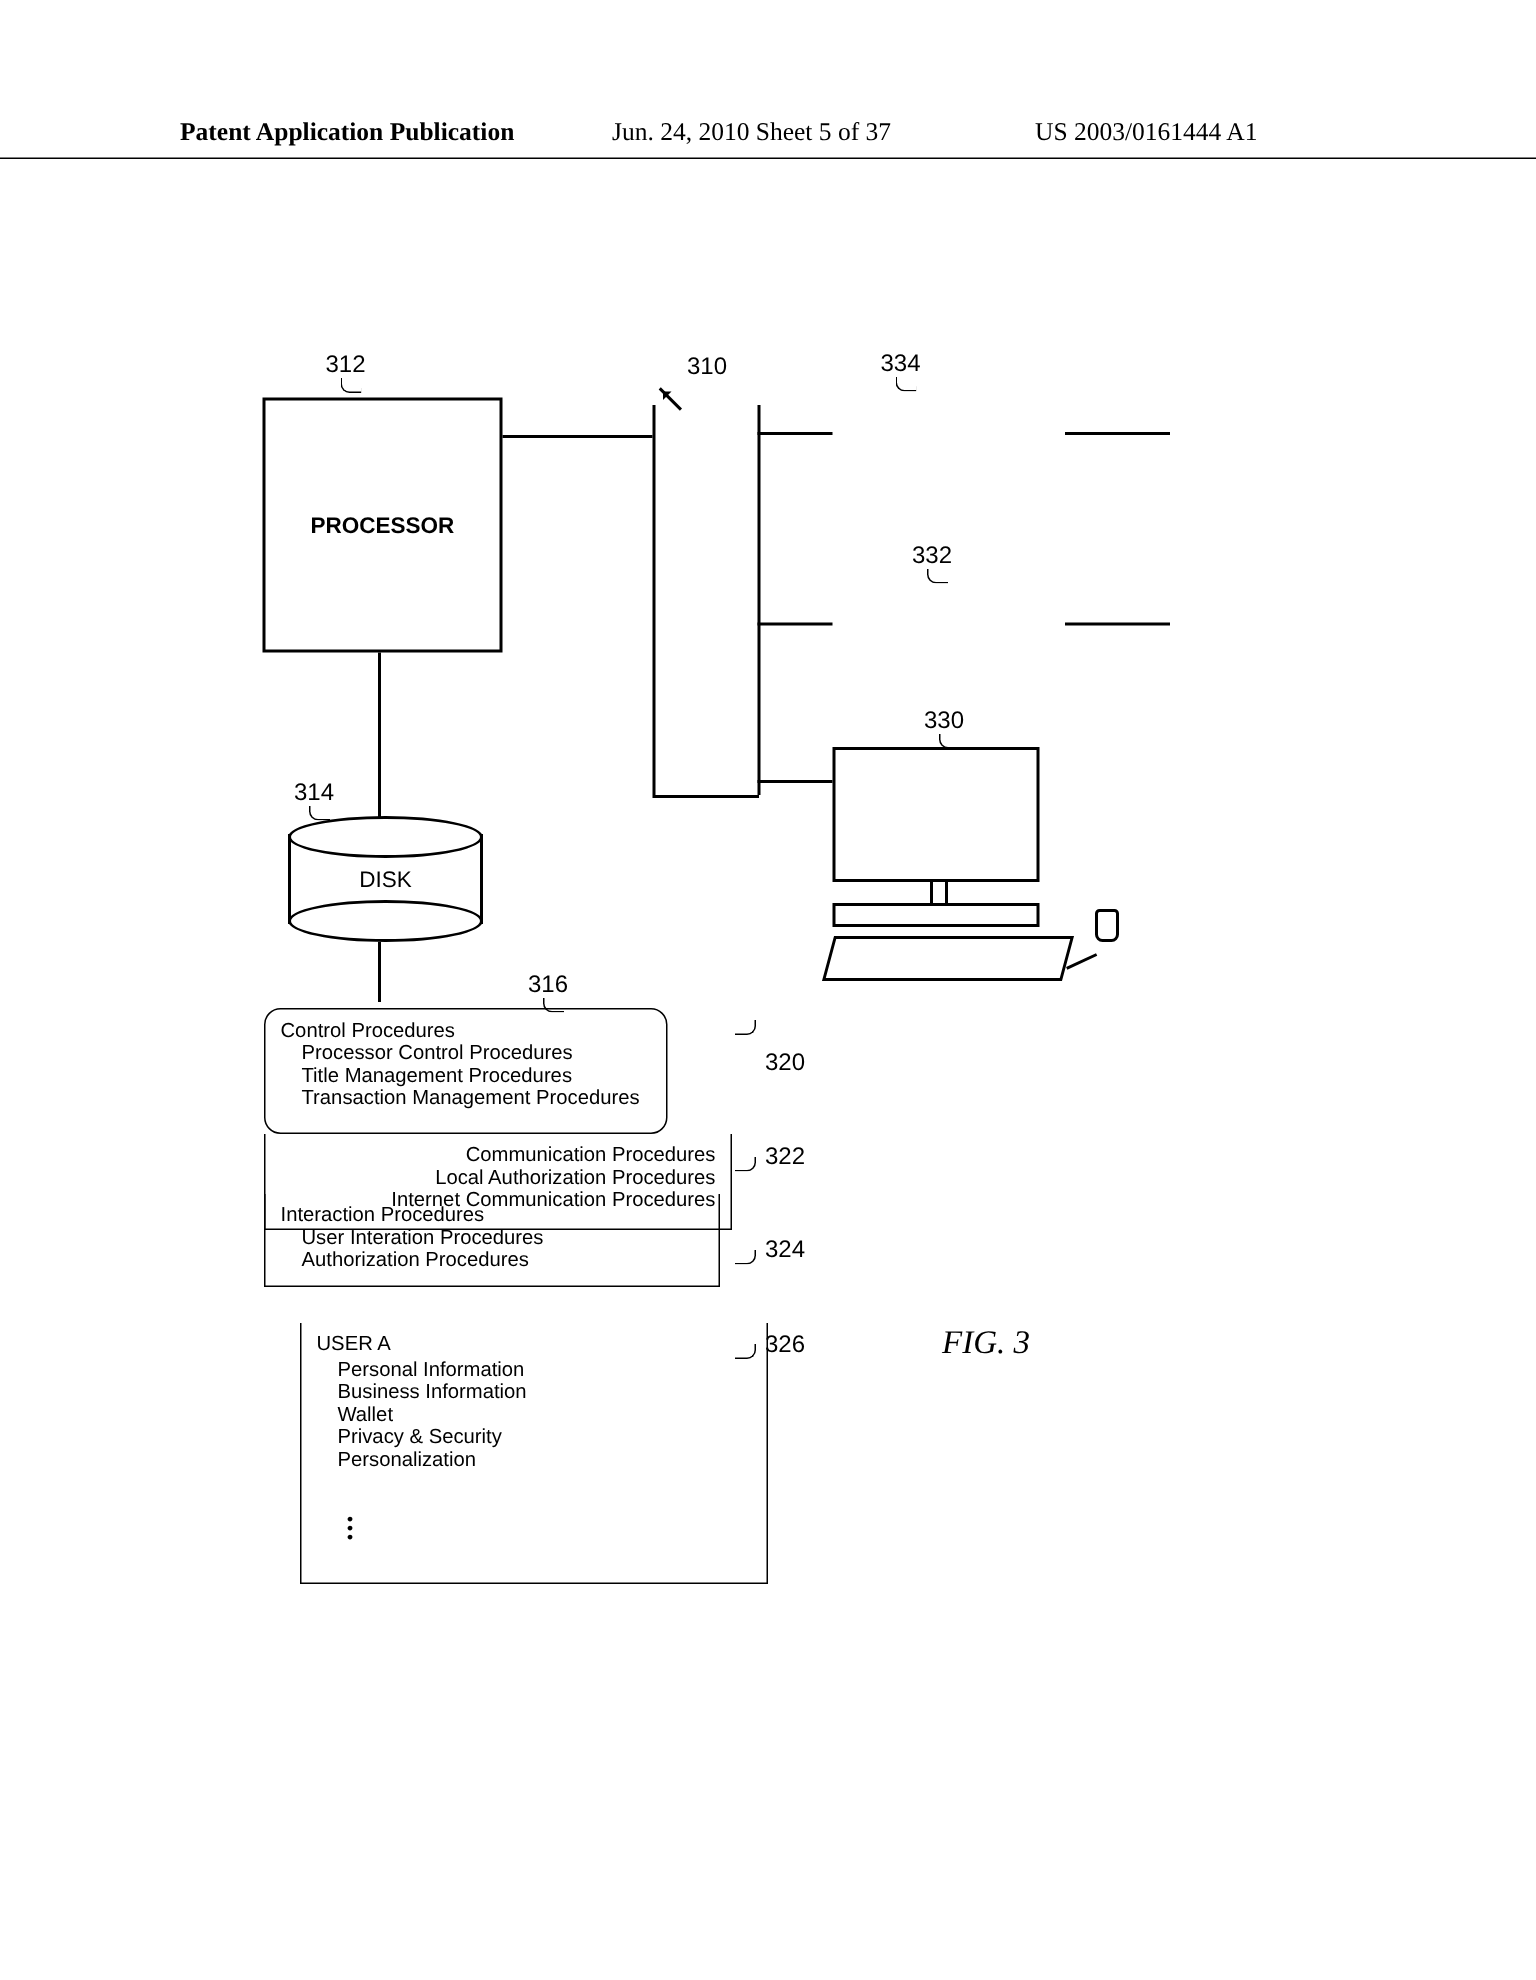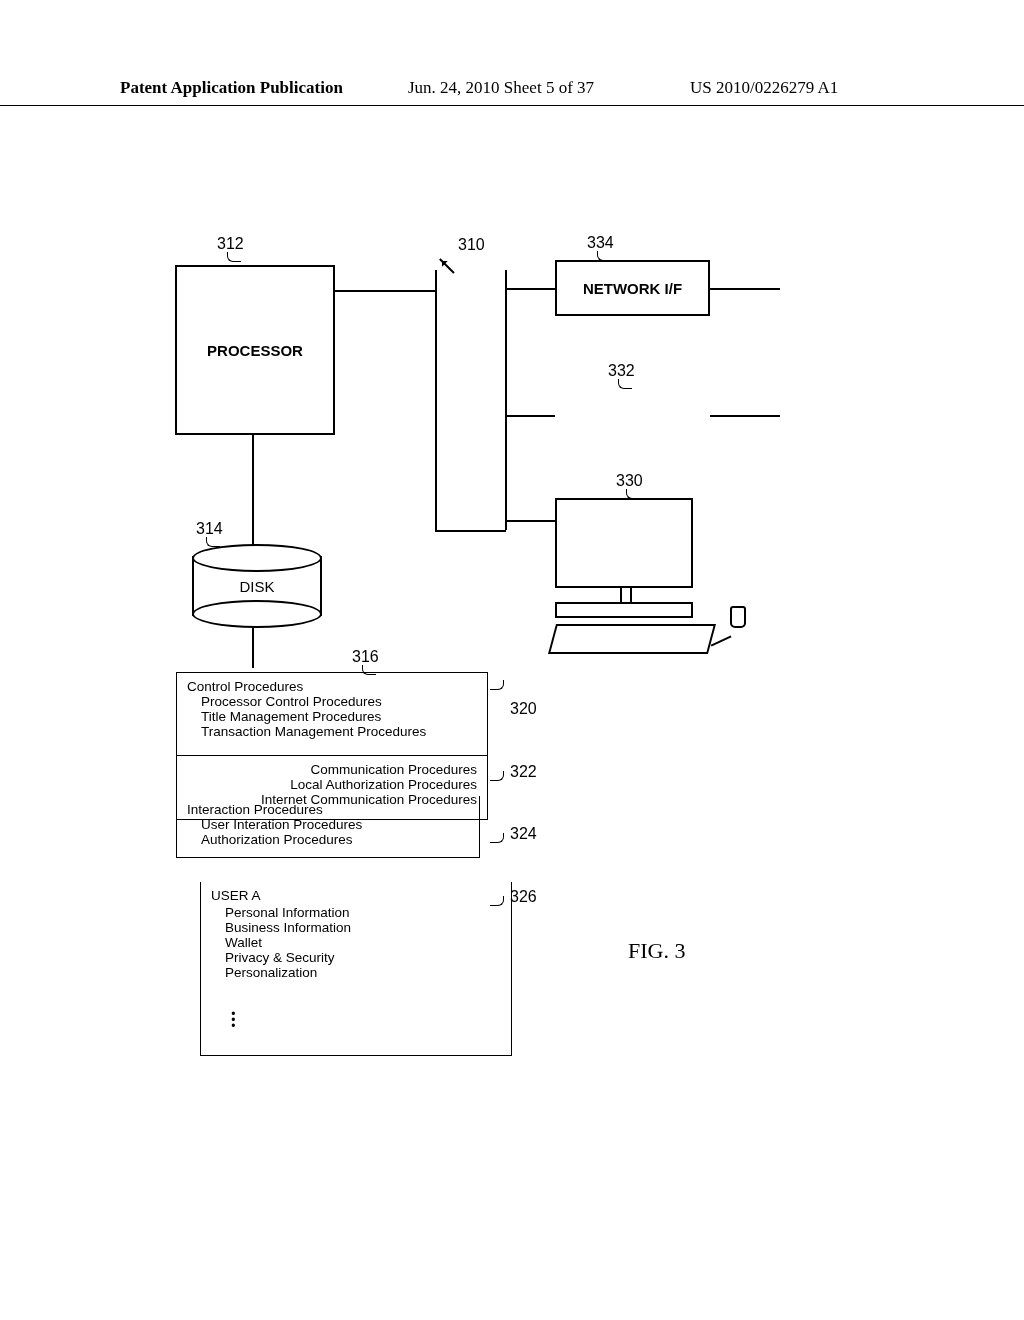--- a/index.html
+++ b/index.html
@@ -171,21 +171,21 @@
   }
 </style>
 </head>
 <body>
 
 <div class="page">
 
   <div class="header">
     <span class="hleft">Patent Application Publication</span>
     <span class="hcenter">Jun. 24, 2010  Sheet 5 of 37</span>
-    <span class="hright">US 2010/0226279 A1</span>
+    <span class="hright">US 2003/0161444 A1</span>
   </div>
 
   <div class="box" style="left:175px; top:265px; width:160px; height:170px;">
     <span>PROCESSOR</span>
   </div>
   <span class="ref" style="left:217px; top:235px;">312</span>
   <div class="hook" style="left:227px; top:252px;"></div>
 
   <div class="line" style="left:335px; top:290px; width:100px; height:1.5px;"></div>
 
@@ -195,21 +195,21 @@
     <span class="lbl" style="top:22px;">DISK</span>
   </div>
   <span class="ref" style="left:196px; top:520px;">314</span>
   <div class="hook" style="left:206px; top:537px;"></div>
 
   <div class="line" style="left:252px; top:628px; width:1.5px; height:40px;"></div>
 
   <span class="ref" style="left:352px; top:648px;">316</span>
   <div class="hook" style="left:362px; top:665px;"></div>
 
-  <div class="panel" style="left:176px; top:672px; width:312px; height:84px;">
+  <div class="panel" style="left:176px; top:672px; width:269px; height:84px;border-radius:11px;">
     <div class="title">Control Procedures</div>
     <div class="sub">Processor Control Procedures</div>
     <div class="sub">Title Management Procedures</div>
     <div class="sub">Transaction Management Procedures</div>
   </div>
   <div class="panel" style="left:176px; top:756px; width:312px; height:64px; border-top:none;text-align:right;">
     <div class="title">Communication Procedures</div>
     <div class="sub">Local Authorization Procedures</div>
     <div class="sub">Internet Communication Procedures</div>
   </div>
@@ -241,23 +241,20 @@
   <div class="hookR" style="left:490px; top:896px;"></div>
 
   <div class="line" style="left:435px; top:270px; width:1.5px; height:260px;"></div>
   <div class="line" style="left:505px; top:270px; width:1.5px; height:260px;"></div>
 
   <div class="line" style="left:435px; top:530px; width:71px; height:1.5px;"></div>
 
   <span class="ref" style="left:458px; top:236px;">310</span>
   <div class="arrow310" style="left:440px; top:236px;"></div>
 
-  <div class="box" style="left:555px; top:260px; width:155px; height:56px;">
-    <span>NETWORK I/F</span>
-  </div>
   <div class="line" style="left:505px; top:288px; width:50px; height:1.5px;"></div>
   <div class="line" style="left:710px; top:288px; width:70px; height:1.5px;"></div>
   <span class="ref" style="left:587px; top:234px;">334</span>
   <div class="hook" style="left:597px; top:251px;"></div>
 
   <div class="line" style="left:505px; top:415px; width:50px; height:1.5px;"></div>
   <div class="line" style="left:710px; top:415px; width:70px; height:1.5px;"></div>
   <span class="ref" style="left:608px; top:362px;">332</span>
   <div class="hook" style="left:618px; top:379px;"></div>
 
@@ -270,15 +267,15 @@
 
   <div class="keyboard" style="left:552px; top:624px; width:160px; height:30px;"></div>
 
   <div class="mouse" style="left:730px; top:606px; width:16px; height:22px;"></div>
 
   <div class="line" style="left:710px; top:640px; width:22px; height:1.5px; transform:rotate(-25deg);"></div>
 
   <span class="ref" style="left:616px; top:472px;">330</span>
   <div class="hook" style="left:626px; top:489px;"></div>
 
-  <div class="fig" style="left:628px; top:938px;">FIG. 3</div>
+  <div class="fig" style="left:628px; top:882px;font-style:italic;">FIG. 3</div>
 
 </div>
 
 </body></html>

